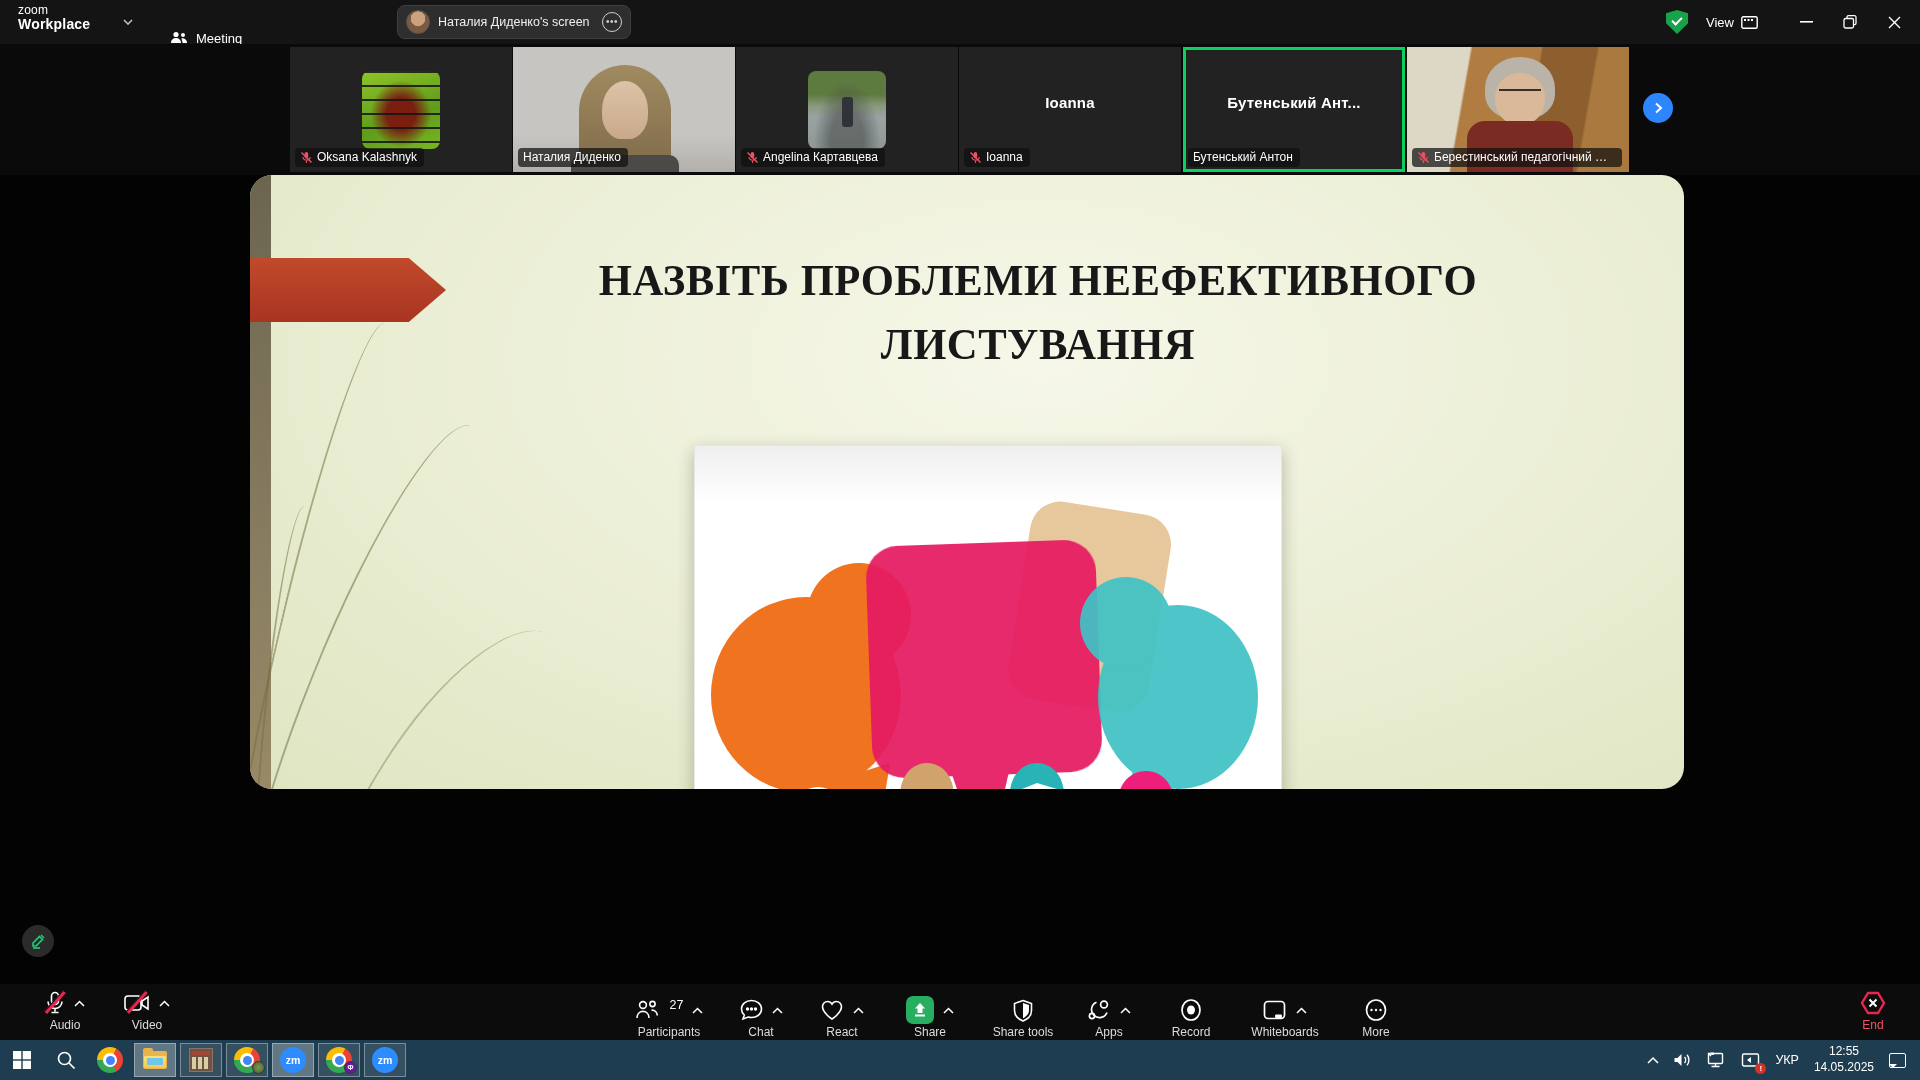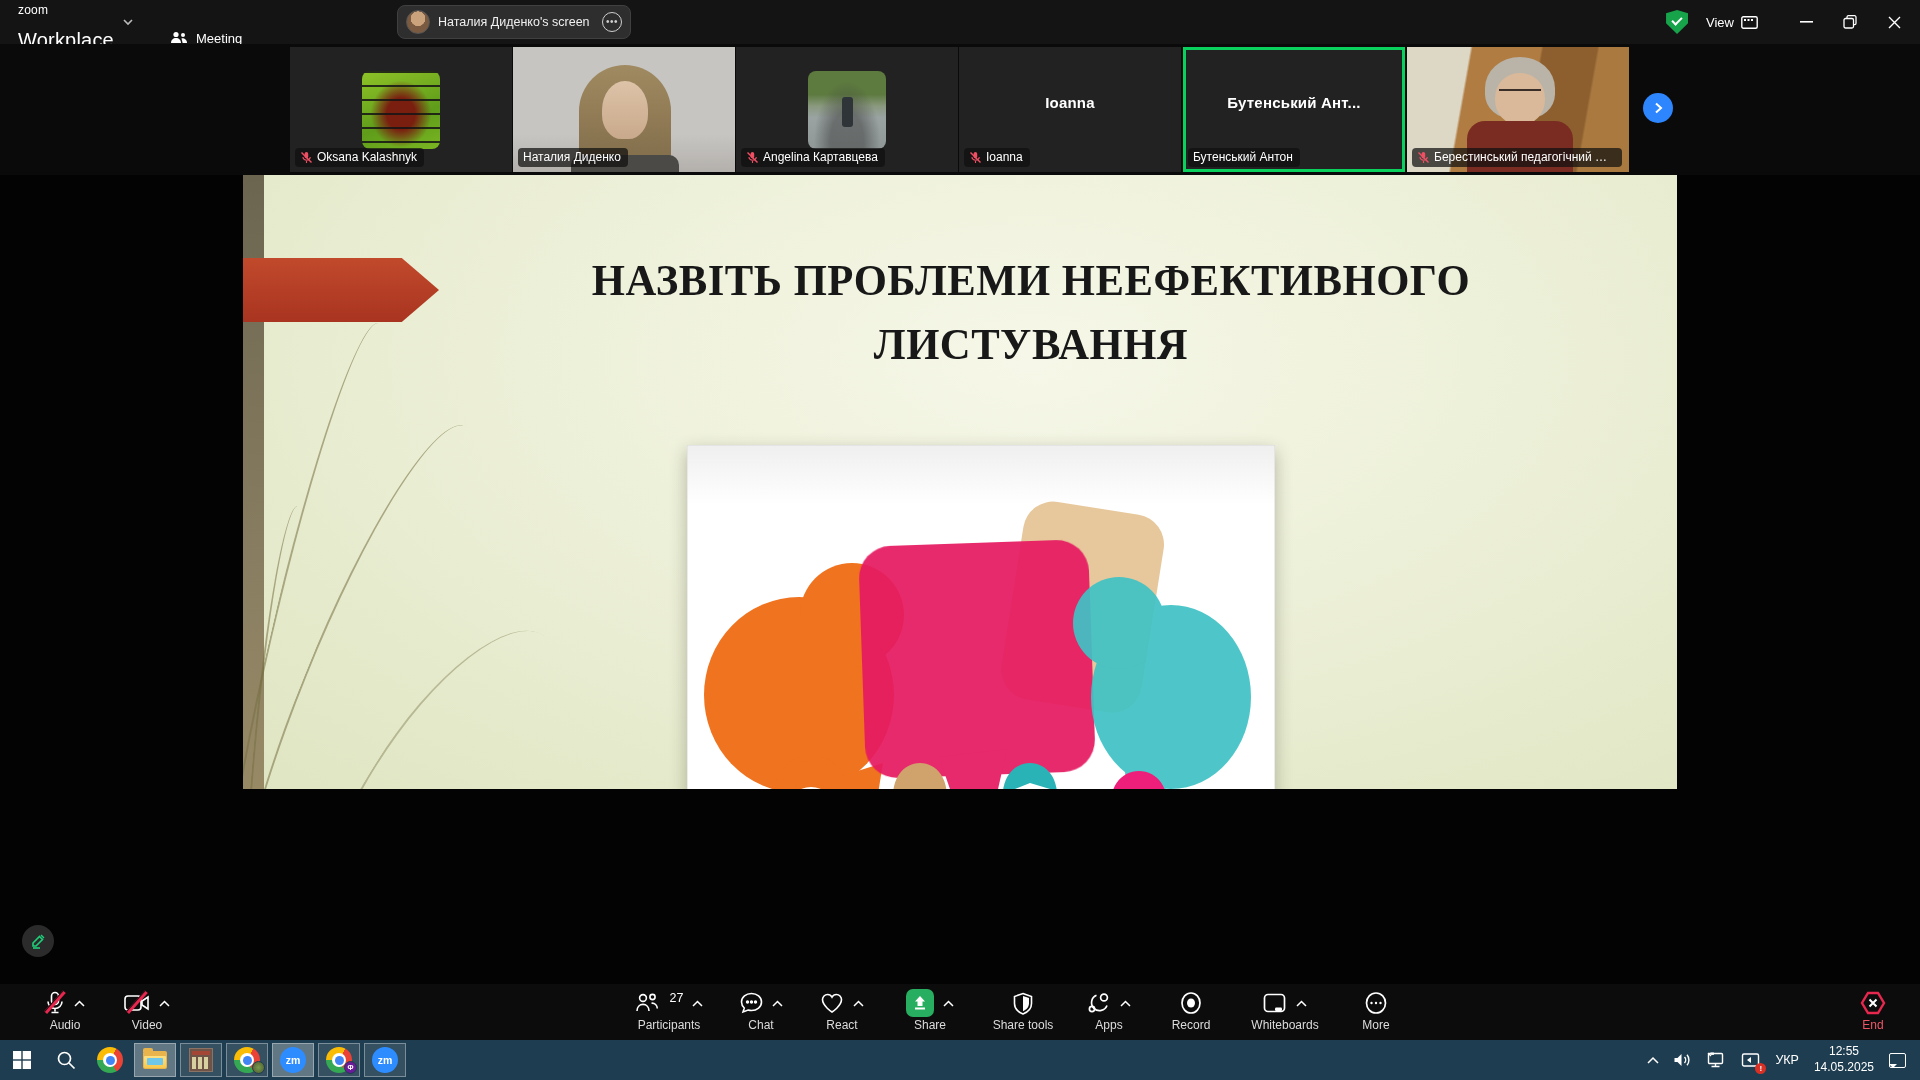--- a/index.html
+++ b/index.html
@@ -5,21 +5,21 @@
   * { margin:0; padding:0; box-sizing:border-box; }
   html,body { width:1920px; height:1080px; overflow:hidden; background:#000;
     font-family:"Liberation Sans","DejaVu Sans",sans-serif; }
   .app { position:relative; width:1920px; height:1080px; background:#fca5a5; }
 
   
   .topbar { position:absolute; left:0; top:0; width:1920px; height:44px; background:#141414;
     display:flex; align-items:center; }
   .brand { position:absolute; left:18px; top:4px; color:#fff; line-height:1; }
   .brand .z1 { font-size:12px; font-weight:500; letter-spacing:.2px; }
-  .brand .z2 { font-size:20px; font-weight:400; margin-top:14px; letter-spacing:.2px; }
+  .brand .z2 { font-size:14px; font-weight:700; margin-top:1px; letter-spacing:.2px; }
   .brand-chevron { position:absolute; left:122px; top:16px; width:12px; height:12px; }
   .meeting-tab { position:absolute; left:160px; top:16px; height:44px; display:flex; align-items:center; gap:8px;
     color:#fff; font-size:13px; padding:0 10px; }
   .share-pill { position:absolute; left:397px; top:5px; width:234px; height:34px; background:#2e2e2e;
     border:1px solid #404040; border-radius:8px; display:flex; align-items:center; gap:8px; padding:0 8px; }
   .pill-avatar { width:24px; height:24px; border-radius:50%;
     background:radial-gradient(circle at 50% 35%, #caa27c 0 40%, #7a5a40 41% 100%); border:1px solid #555; }
   .share-pill .pill-text { color:#f0f0f0; font-size:12.5px; white-space:nowrap; }
   .pill-more { margin-left:auto; width:20px; height:20px; border:1.4px solid #cfcfcf; border-radius:50%;
     color:#cfcfcf; font-size:10px; line-height:17px; text-align:center; letter-spacing:.5px; }
@@ -66,22 +66,22 @@
   .v-berest .glasses { position:absolute; left:92px; top:42px; width:42px; height:10px;
     border-top:2px solid #3a2f28; }
   .v-berest .body { position:absolute; left:60px; top:74px; width:106px; height:51px;
     background:#7a2c22; border-radius:18px 18px 0 0; }
   .mic-off-mini { flex:0 0 auto; }
   .next-btn { position:absolute; left:1643px; top:49px; width:30px; height:30px; border-radius:50%;
     background:#2e86ff; display:flex; align-items:center; justify-content:center; }
 
   
   .stage { position:absolute; left:0; top:175px; width:1920px; height:809px; background:#030303; }
-  .slide { position:absolute; left:243px; top:0; width:1434px; height:614px; overflow:hidden;
-    background:radial-gradient(ellipse at 55% 30%, #f6f7e8 0%, #edf0d8 45%, #dfe5c2 100%); }
+  .slide { position:absolute; left:250px; top:0; width:1434px; height:614px; overflow:hidden;
+    background:radial-gradient(ellipse at 55% 30%, #f6f7e8 0%, #edf0d8 45%, #dfe5c2 100%);border-radius:22px; }
   .olive-strip { position:absolute; left:0; top:0; width:21px; height:809px;
     background:linear-gradient(180deg,#6b6550,#8d8163 55%,#a39366); }
   .stem { position:absolute; border-left:2px solid rgba(118,112,66,.55); border-radius:50%; }
   .stem.s1 { left:26px; top:140px; width:70px; height:660px; transform:rotate(13deg); }
   .stem.s2 { left:58px; top:230px; width:110px; height:580px; transform:rotate(22deg); }
   .stem.s3 { left:10px; top:330px; width:46px; height:500px; transform:rotate(5deg); }
   .stem.s4 { left:120px; top:430px; width:150px; height:400px; transform:rotate(32deg);
     border-color:rgba(118,112,66,.4); }
   .red-arrow { position:absolute; left:0; top:83px; width:196px; height:64px;
     background:linear-gradient(180deg,#c14a2c,#a93420);
@@ -97,21 +97,21 @@
     background:#2b2b2b; display:flex; align-items:center; justify-content:center; }
 
   
   .toolbar { position:absolute; left:0; top:984px; width:1920px; height:56px; background:#0c0c0c; }
   .tb-item { display:flex; flex-direction:column; align-items:center; justify-content:flex-start;
     padding-top:6px; height:56px; position:relative; }
   .tb-icon-row { height:26px; display:flex; align-items:center; gap:9px; }
   .tb-label { margin-top:2px; font-size:12px; color:#dcdcdc; white-space:nowrap; }
   .tb-left { position:absolute; left:24px; top:0; display:flex; }
   .tb-left .tb-item { width:82px; }
-  .tb-center { position:absolute; left:616px; top:0; display:flex; }
+  .tb-center { position:absolute; left:616px; top:7px; display:flex; }
   .tb-end { position:absolute; left:1838px; top:0; width:70px; }
   .tb-end .tb-label { color:#ee5566; }
   .slash { position:absolute; width:3.5px; height:28px; background:#e8274e; transform:rotate(42deg);
     border-left:1px solid #111; }
   .count { color:#fff; font-size:12.5px; margin-left:2px; transform:translateY(-5px); }
   .share-sq { width:28px; height:28px; border-radius:7px; background:#27ae60; display:flex;
     align-items:center; justify-content:center; }
 
   
   .taskbar { position:absolute; left:0; top:1040px; width:1920px; height:40px; background:#1f3d50;

